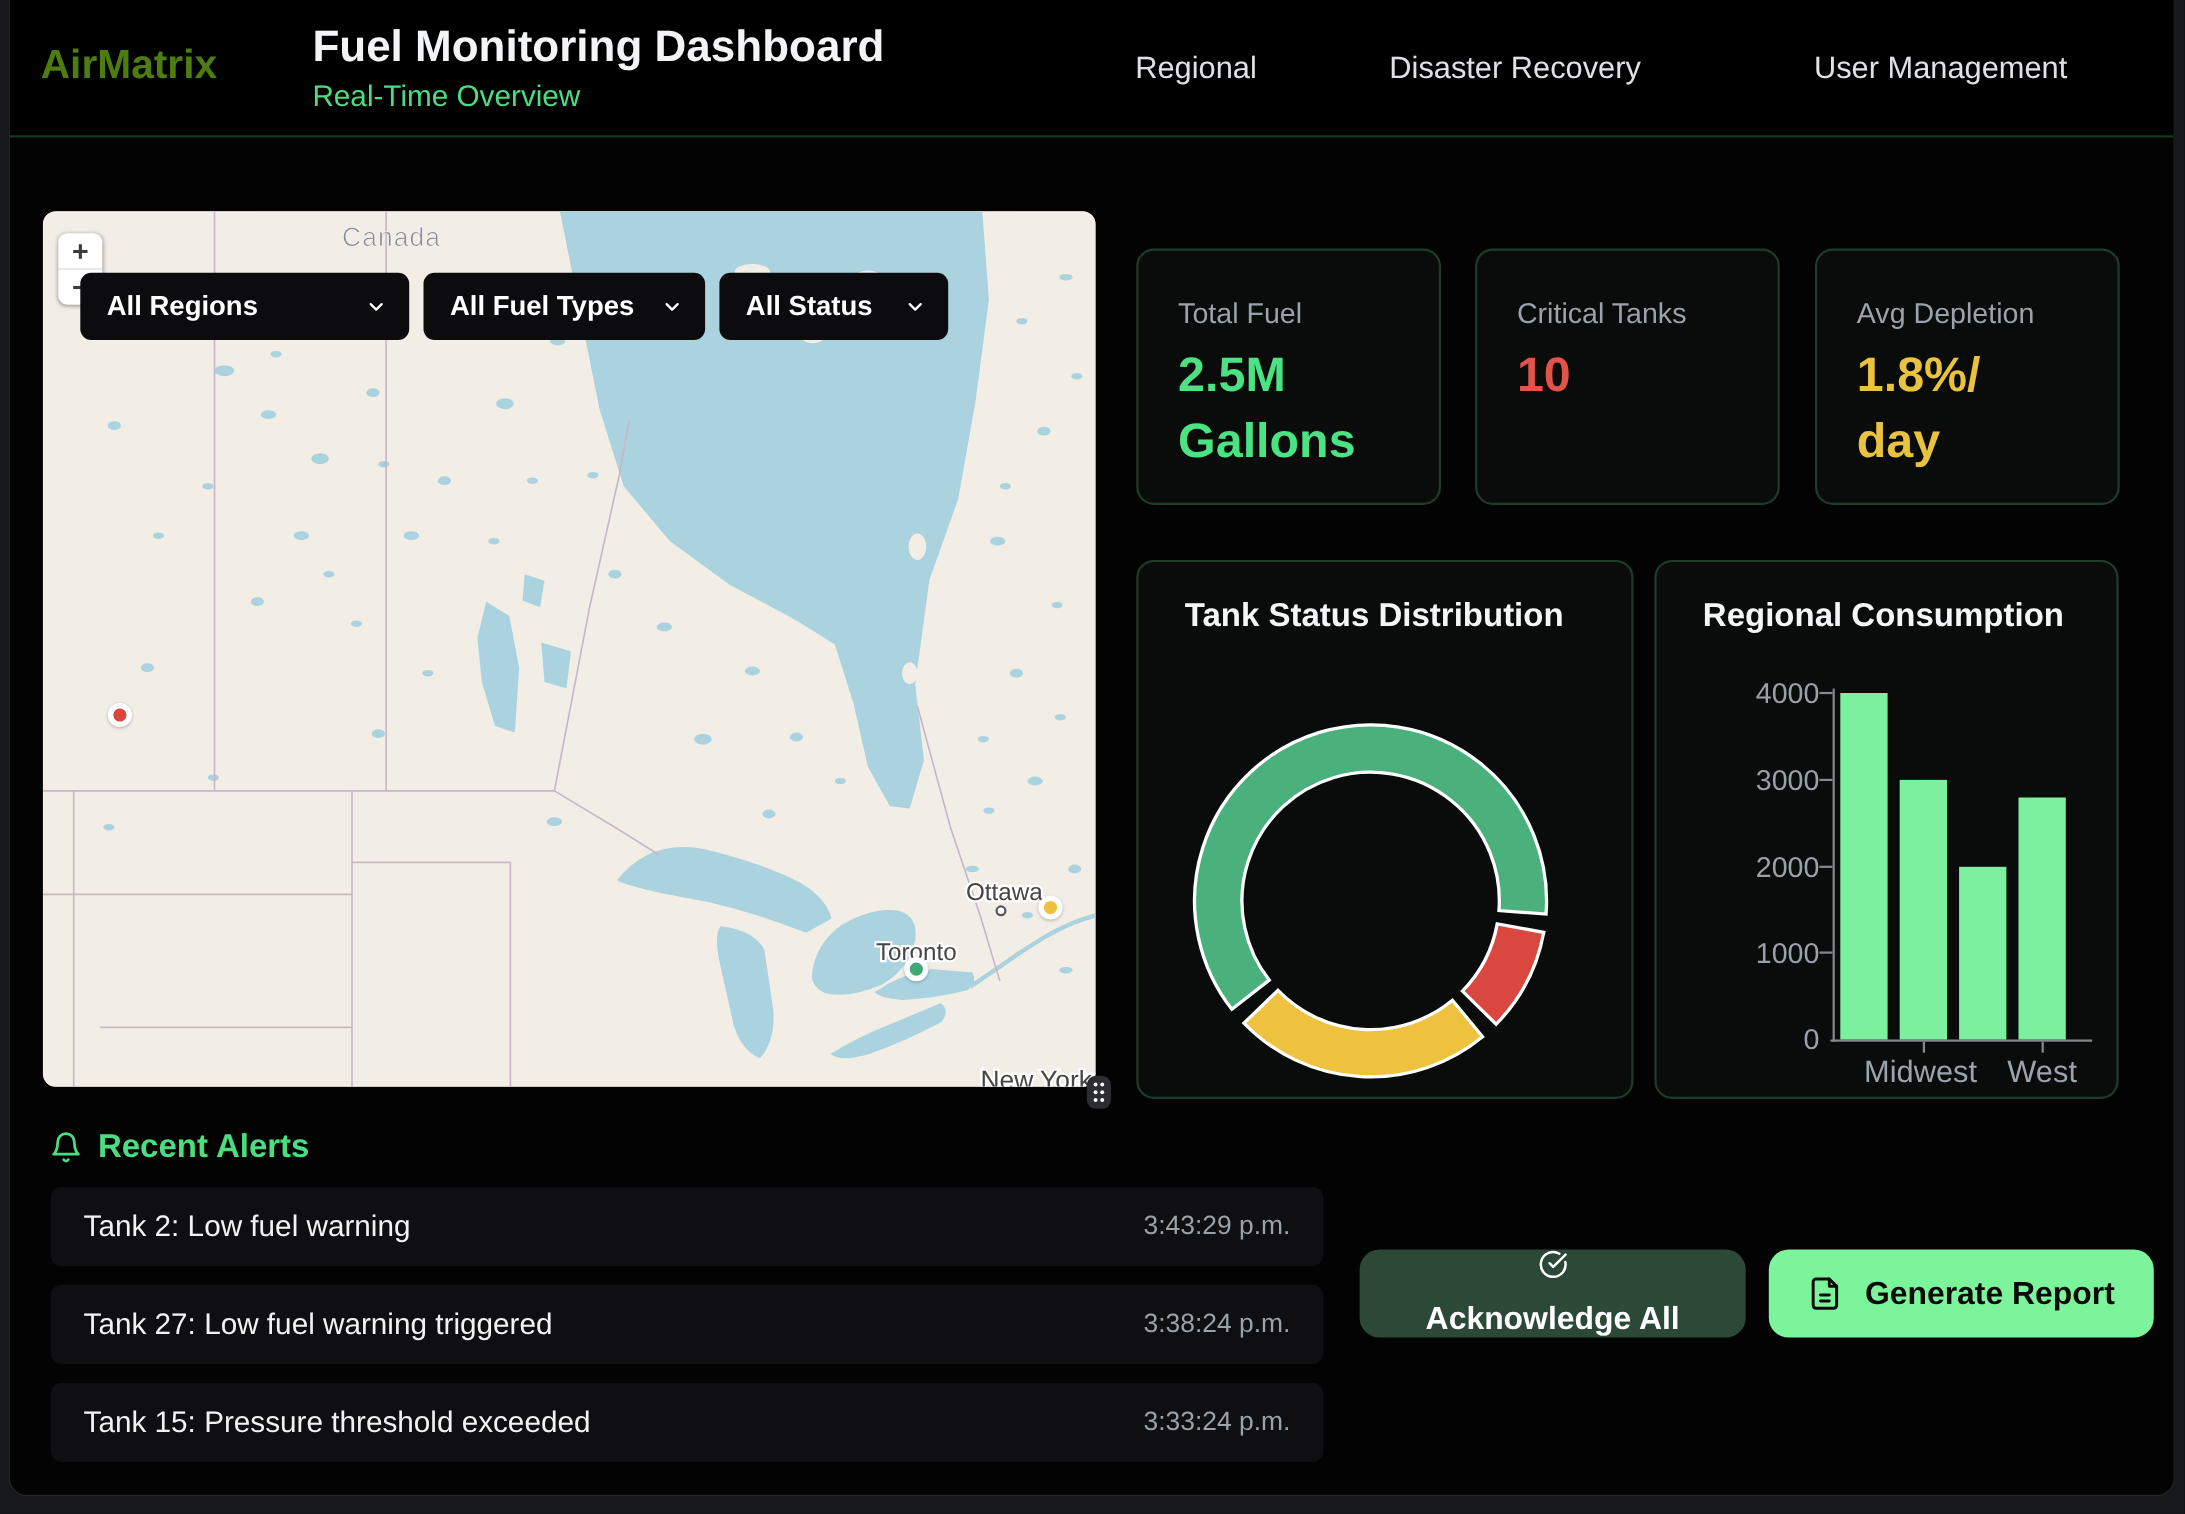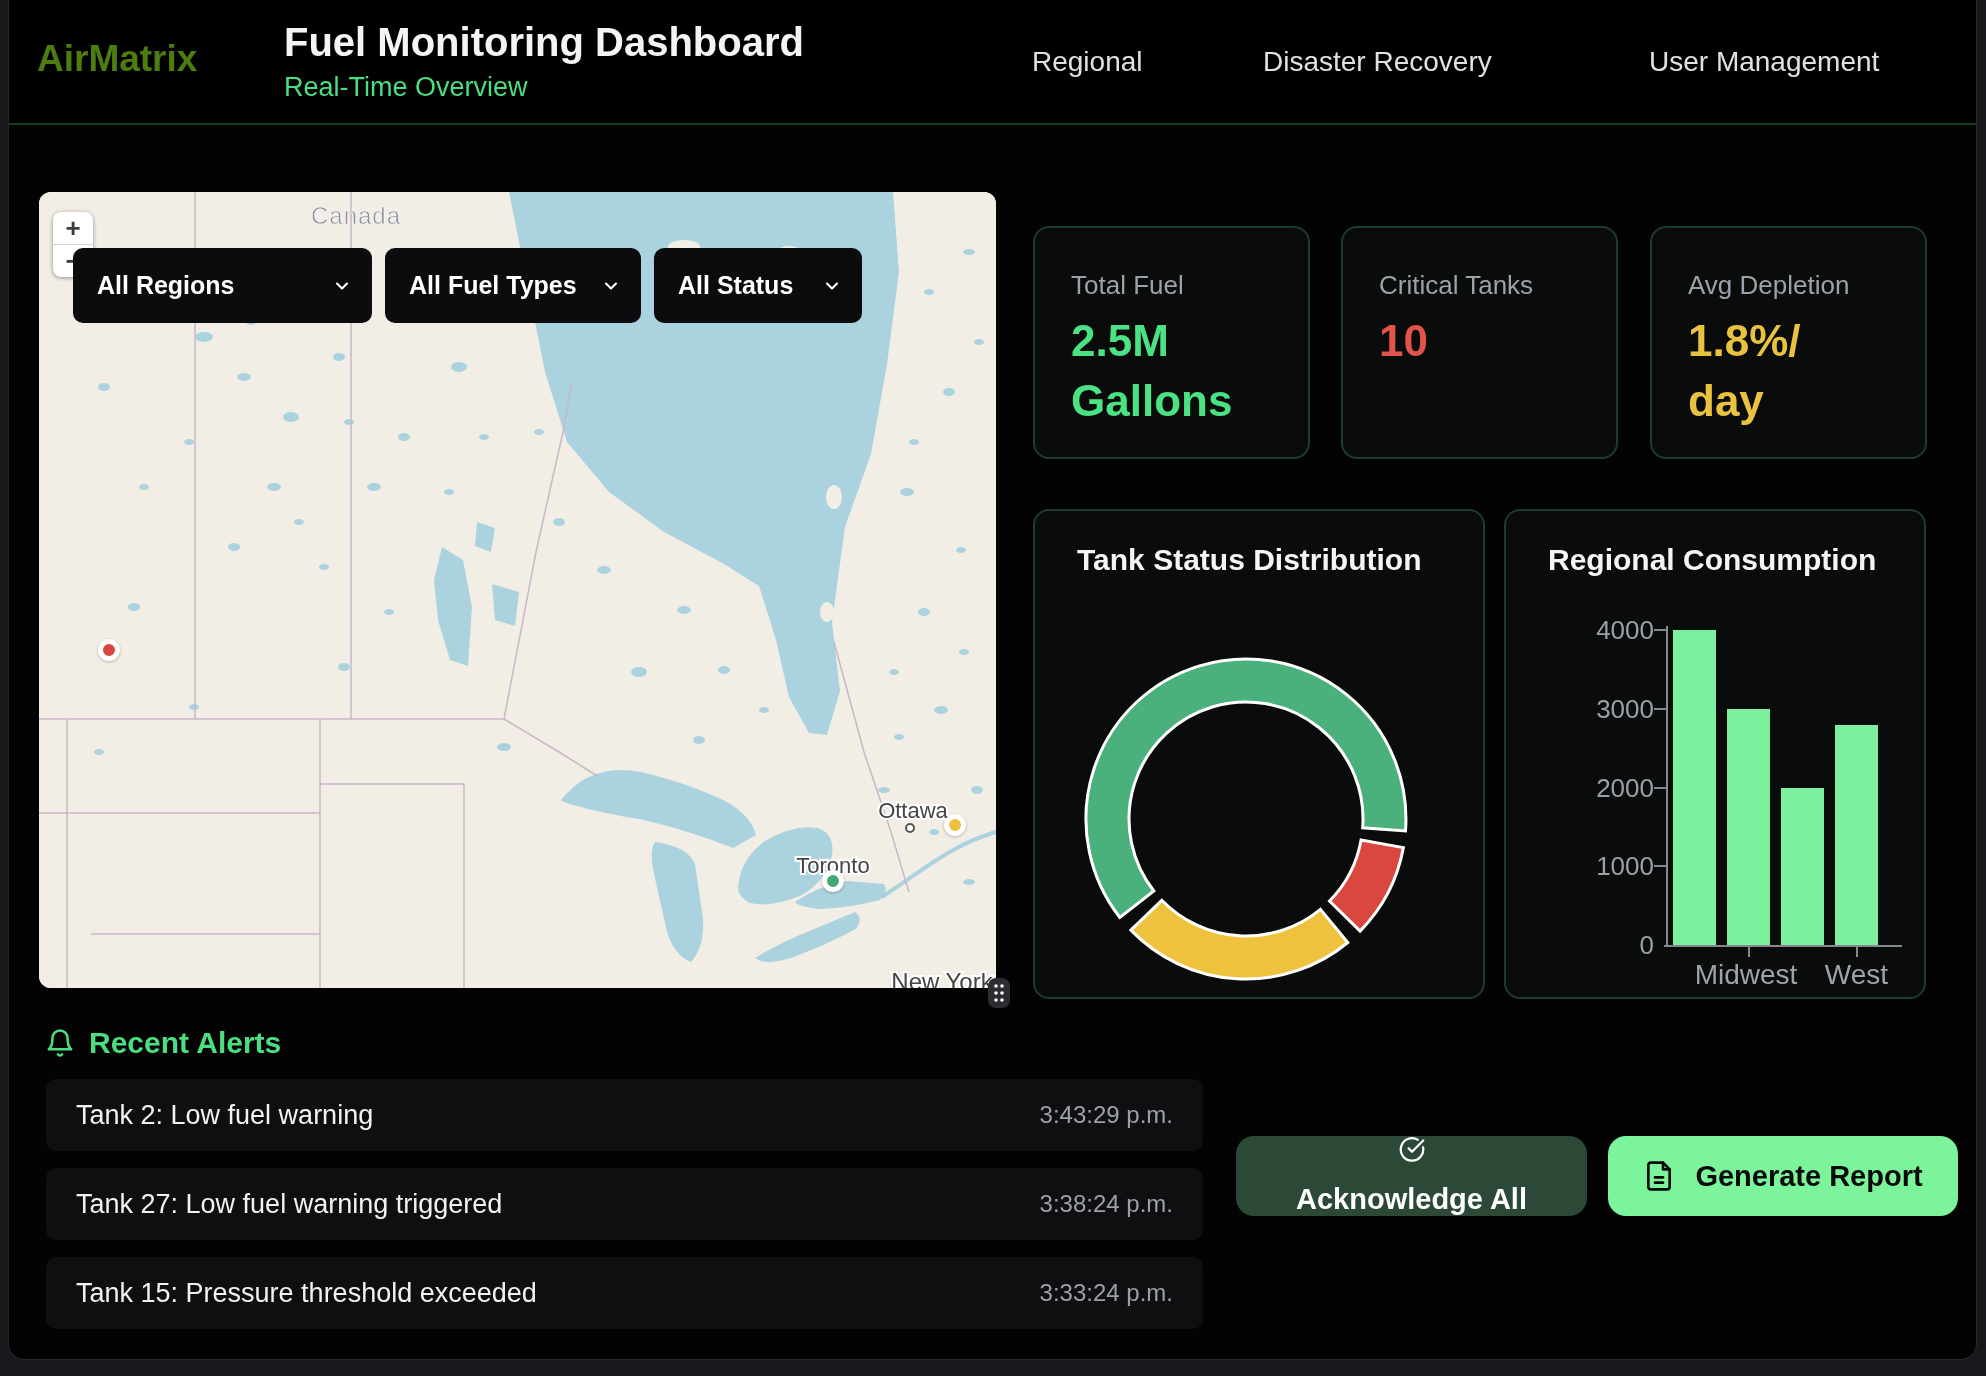--- a/index.html
+++ b/index.html
@@ -11,21 +11,21 @@
   .title { font-size:40px; font-weight:bold; color:#f2f4f5; line-height:48px; }
   .subtitle { font-size:27px; color:#4ade80; margin-top:5px; line-height:32px; font-weight:500; }
   .navitem { position:absolute; top:0; height:123px; display:flex; align-items:center; font-size:28px; color:#dfe2e5; cursor:pointer; }
   .nv1 { left:1023px; } .nv2 { left:1254px; } .nv3 { left:1640px; }
   
   .map { position:absolute; left:30px; top:192px; width:957px; height:796px; border-radius:12px; overflow:hidden; background:#f2eee6; }
   .zoomctl { position:absolute; left:14px; top:20px; width:40px; background:#fff; border-radius:8px; box-shadow:0 1px 4px rgba(0,0,0,.4); z-index:1; }
   .zbtn { width:40px; height:32px; display:flex; align-items:center; justify-content:center; font-size:26px; font-weight:bold; color:#3c3c3c; }
   .zdiv { height:1px; background:#d5d5d5; }
   .filters { position:absolute; left:34px; top:56px; display:flex; gap:13px; z-index:2; }
-  .dd { height:75px; background:#0c0c0e; border-radius:10px; display:flex; align-items:center; padding:0 20px 0 24px; justify-content:space-between; }
+  .dd { height:61px; background:#0c0c0e; border-radius:10px; display:flex; align-items:center; padding:0 20px 0 24px; justify-content:space-between; }
   .dd1 { width:299px; } .dd2 { width:256px; } .dd3 { width:208px; }
   .ddlabel { font-size:25px; font-weight:700; color:#fff; }
   .chev { width:20px; height:20px; flex:none; margin-left:16px; }
   .marker { position:absolute; width:22px; height:22px; border:5px solid #fff; border-radius:50%; transform:translate(-50%,-50%); box-shadow:0 1px 3px rgba(0,0,0,.25); }
   .grip { position:absolute; left:979px; top:978px; width:22px; height:30px; background:#2b2d31; border-radius:8px; display:flex; align-items:center; justify-content:center; z-index:3; }
   
   .card { position:absolute; top:226px; width:277px; height:233px; background:#0a0c0b; border:2px solid #1e3c2a; border-radius:16px; padding:42px 20px 0 36px; }
   .c1 { left:1024px; } .c2 { left:1332px; } .c3 { left:1641px; }
   .clabel { font-size:26px; color:#9aa2ab; }
   .cvalue { font-size:44px; font-weight:bold; line-height:60px; margin-top:10px; white-space:pre-line; }

